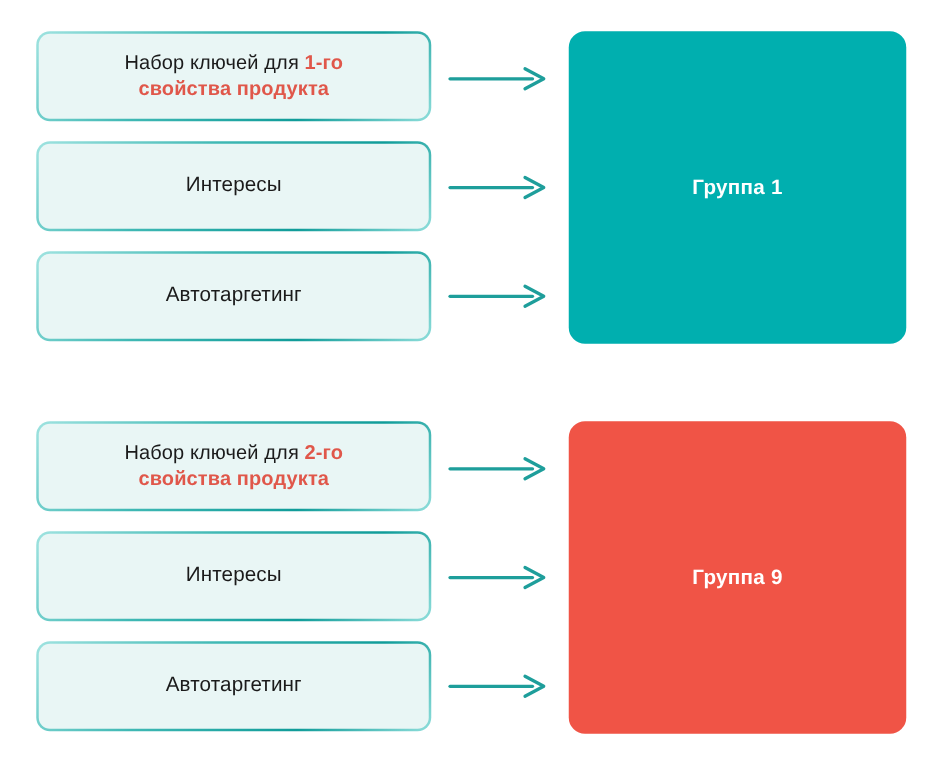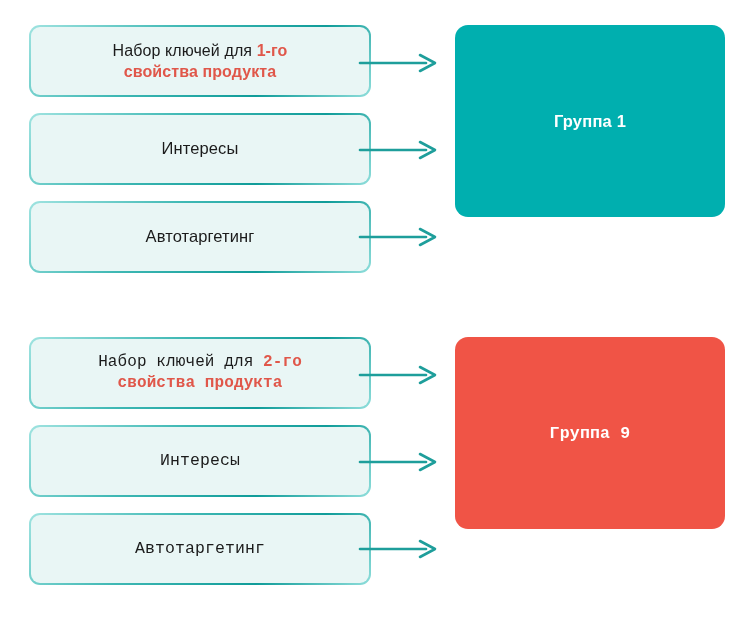--- a/index.html
+++ b/index.html
@@ -20,33 +20,33 @@
     inset: 0;
   }
 
   
   .group-block {
     position: absolute;
     left: 0;
     width: 751px;
   }
   #group-block-0 { top: 0px;   height: 312px; }
-  #group-block-1 { top: 312px; height: 313px; font-family: Liberation Mono, monospace; }
+  #group-block-1 { top: 312px; height: 313px; }
 
   
   .source-column {
     position: absolute;
     left: 29px;
     top: 25px;
     width: 316px;
   }
   .source-box {
     position: relative;
     box-sizing: border-box;
-    width: 342px;
+    width: 316px;
     height: 72px;
     margin-bottom: 16px;
     border-radius: 11px;
     background: linear-gradient(135deg, #9fe3e0 0%, #3fb8b4 38%, #109c99 72%, #8fdedb 100%);
     padding: 2px;
   }
   .source-box-inner {
     box-sizing: border-box;
     width: 100%;
     height: 100%;
@@ -85,21 +85,21 @@
     height: 22px;
   }
   .arrow svg { display: block; }
 
   
   .group-box {
     position: absolute;
     left: 455px;
     top: 25px;
     width: 270px;
-    height: 192px;
+    height: 250px;
     border-radius: 13px;
     display: flex;
     align-items: center;
     justify-content: center;
   }
   .group-box-label {
     color: #ffffff;
     font-size: 16.5px;
     font-weight: bold;
     letter-spacing: .2px;

